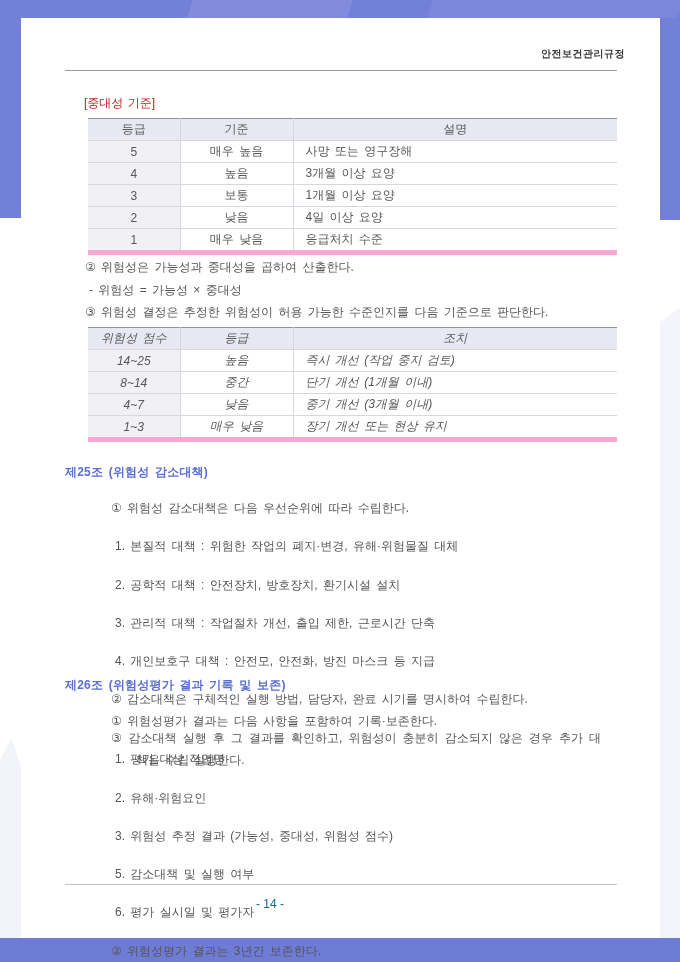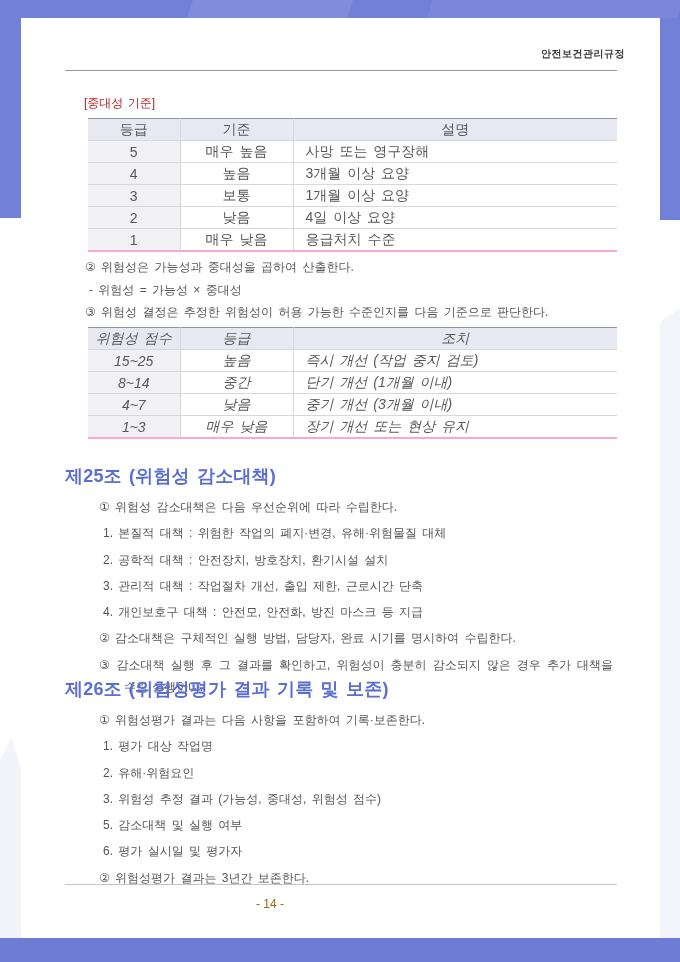--- a/index.html
+++ b/index.html
@@ -22,26 +22,26 @@
   .accent-left{position:absolute;left:0;bottom:24px;width:21px;height:200px;background:#f3f4fa;
     clip-path:polygon(0 22px,55% 0,100% 30px,100% 100%,0 100%);}
   .band-bottom{position:absolute;bottom:0;left:0;width:680px;height:24px;background:#6e7cd6;}
 
   
   .doc-title{position:absolute;top:47px;right:55px;font-size:10px;font-weight:bold;
     color:#3a3a3a;letter-spacing:0.5px;}
   .header-rule{position:absolute;top:70px;left:65px;width:552px;border-top:1px solid #9a9aa2;}
   .footer-rule{position:absolute;top:884px;left:65px;width:552px;border-top:1px solid #c3c3c9;}
   .page-number{position:absolute;top:897px;left:0;width:540px;text-align:center;
-    font-size:12px;color:#a16207;}
+    font-size:12px;color:#0369a1;}
 
   
   .caption{position:absolute;left:84px;top:95px;font-size:12px;color:#b91c1c;word-spacing:1px;}
-  table.doc{border-collapse:collapse;table-layout:fixed;font-size:14px;color:#575757;
-    border-top:1px solid #92929c;border-bottom:2px solid #f9a8d4;}
+  table.doc{border-collapse:collapse;table-layout:fixed;font-size:12px;color:#575757;
+    border-top:1px solid #92929c;border-bottom:5px solid #f9a8d4;}
   table.doc td,table.doc th{height:21px;padding:0;border-bottom:1px solid #d7d8df;
     font-weight:normal;word-spacing:2px;}
   table.doc th{background:#e7e8f1;text-align:center;}
   table.doc td{background:#ffffff;}
   table.doc .vline{border-left:1px solid #d7d8df;}
   table.doc td.c1{background:#f1f1f5;text-align:center;}
   table.doc td.c2{text-align:center;}
   table.doc td.c3{text-align:left;padding-left:12px;}
   #table1{position:absolute;left:88px;top:118px;width:529px;}
   #table2{position:absolute;left:88px;top:327px;width:529px;font-style:italic;}
@@ -49,23 +49,23 @@
 
   
   .notes{position:absolute;left:65px;top:256px;width:552px;}
   .notes p{margin:0;font-size:12px;line-height:22.5px;color:#555;word-spacing:2px;}
   .notes .n-circ{padding-left:20px;}
   .notes .n-dash{padding-left:24px;}
 
   .article{position:absolute;left:65px;width:552px;}
   #article25{top:464px;}
   #article26{top:677px;}
-  .article h2{margin:0 0 8px 0;font-size:18px;font-weight:bold;color:#5b6fd0;
+  .article h2{margin:0 0 8px 0;font-size:12px;font-weight:bold;color:#5b6fd0;
     word-spacing:2px;letter-spacing:0.2px;}
-  .article p{margin:4px;font-size:12px;line-height:22.3px;color:#555;word-spacing:2px;}
+  .article p{margin:16px;font-size:12px;line-height:22.3px;color:#555;word-spacing:2px;}
   .ind-circ{padding-left:30px;}
   .ind-num{padding-left:34px;}
   .ind-hang{padding-left:55px;text-indent:-25px;text-align:justify;}
 </style>
 </head>
 <body>
 
 <div class="band-top">
   <div class="facet1"></div>
   <div class="facet2"></div>
@@ -132,21 +132,21 @@
       <col class="w2">
       <col class="w3">
     </colgroup>
   <tbody>
       <tr>
     <th>위험성 점수</th>
     <th class="vline">등급</th>
     <th class="vline">조치</th>
   </tr>
   <tr>
-    <td class="c1">15~25</td>
+    <td class="c1">14~25</td>
     <td class="c2 vline">높음</td>
     <td class="c3 vline">즉시 개선 (작업 중지 검토)</td>
   </tr>
   <tr>
     <td class="c1">8~14</td>
     <td class="c2 vline">중간</td>
     <td class="c3 vline">단기 개선 (1개월 이내)</td>
   </tr>
   <tr>
     <td class="c1">4~7</td>

